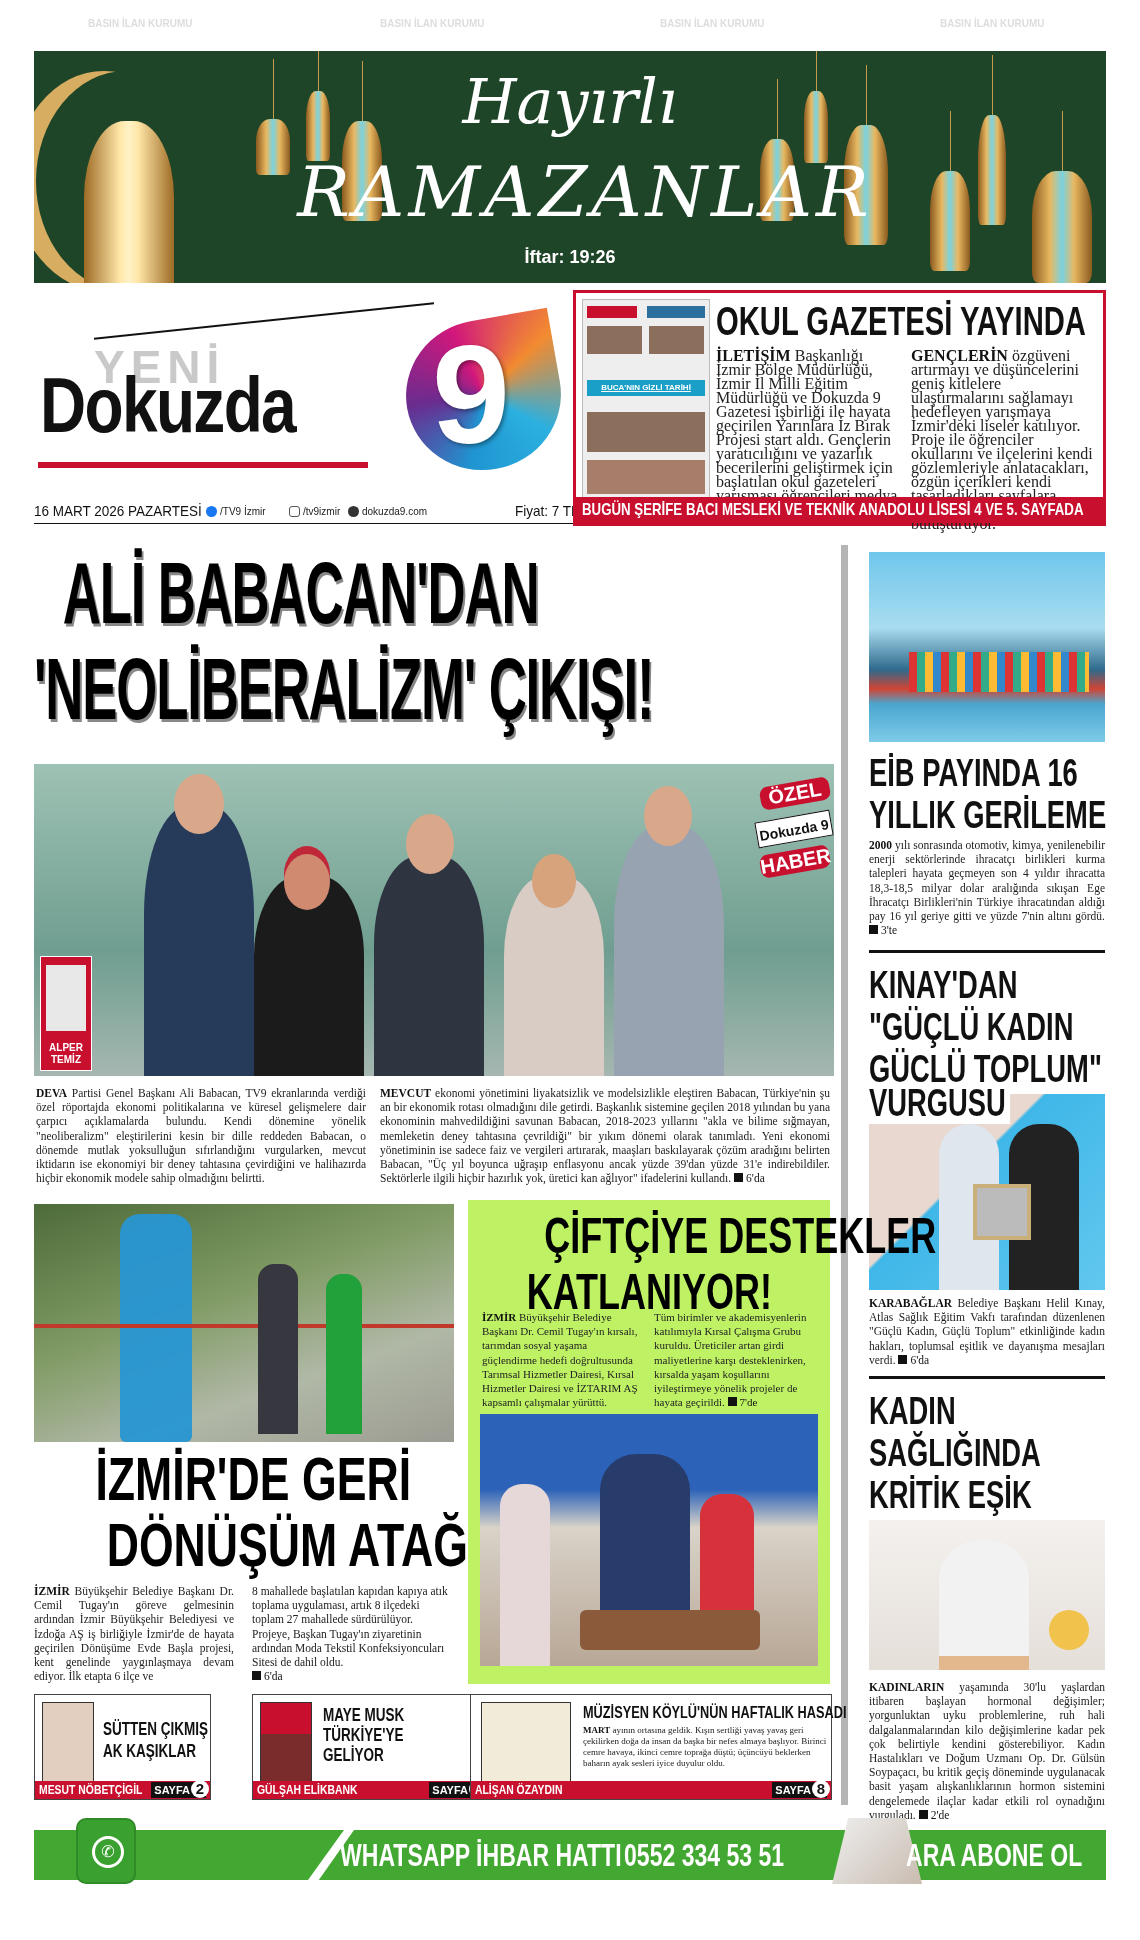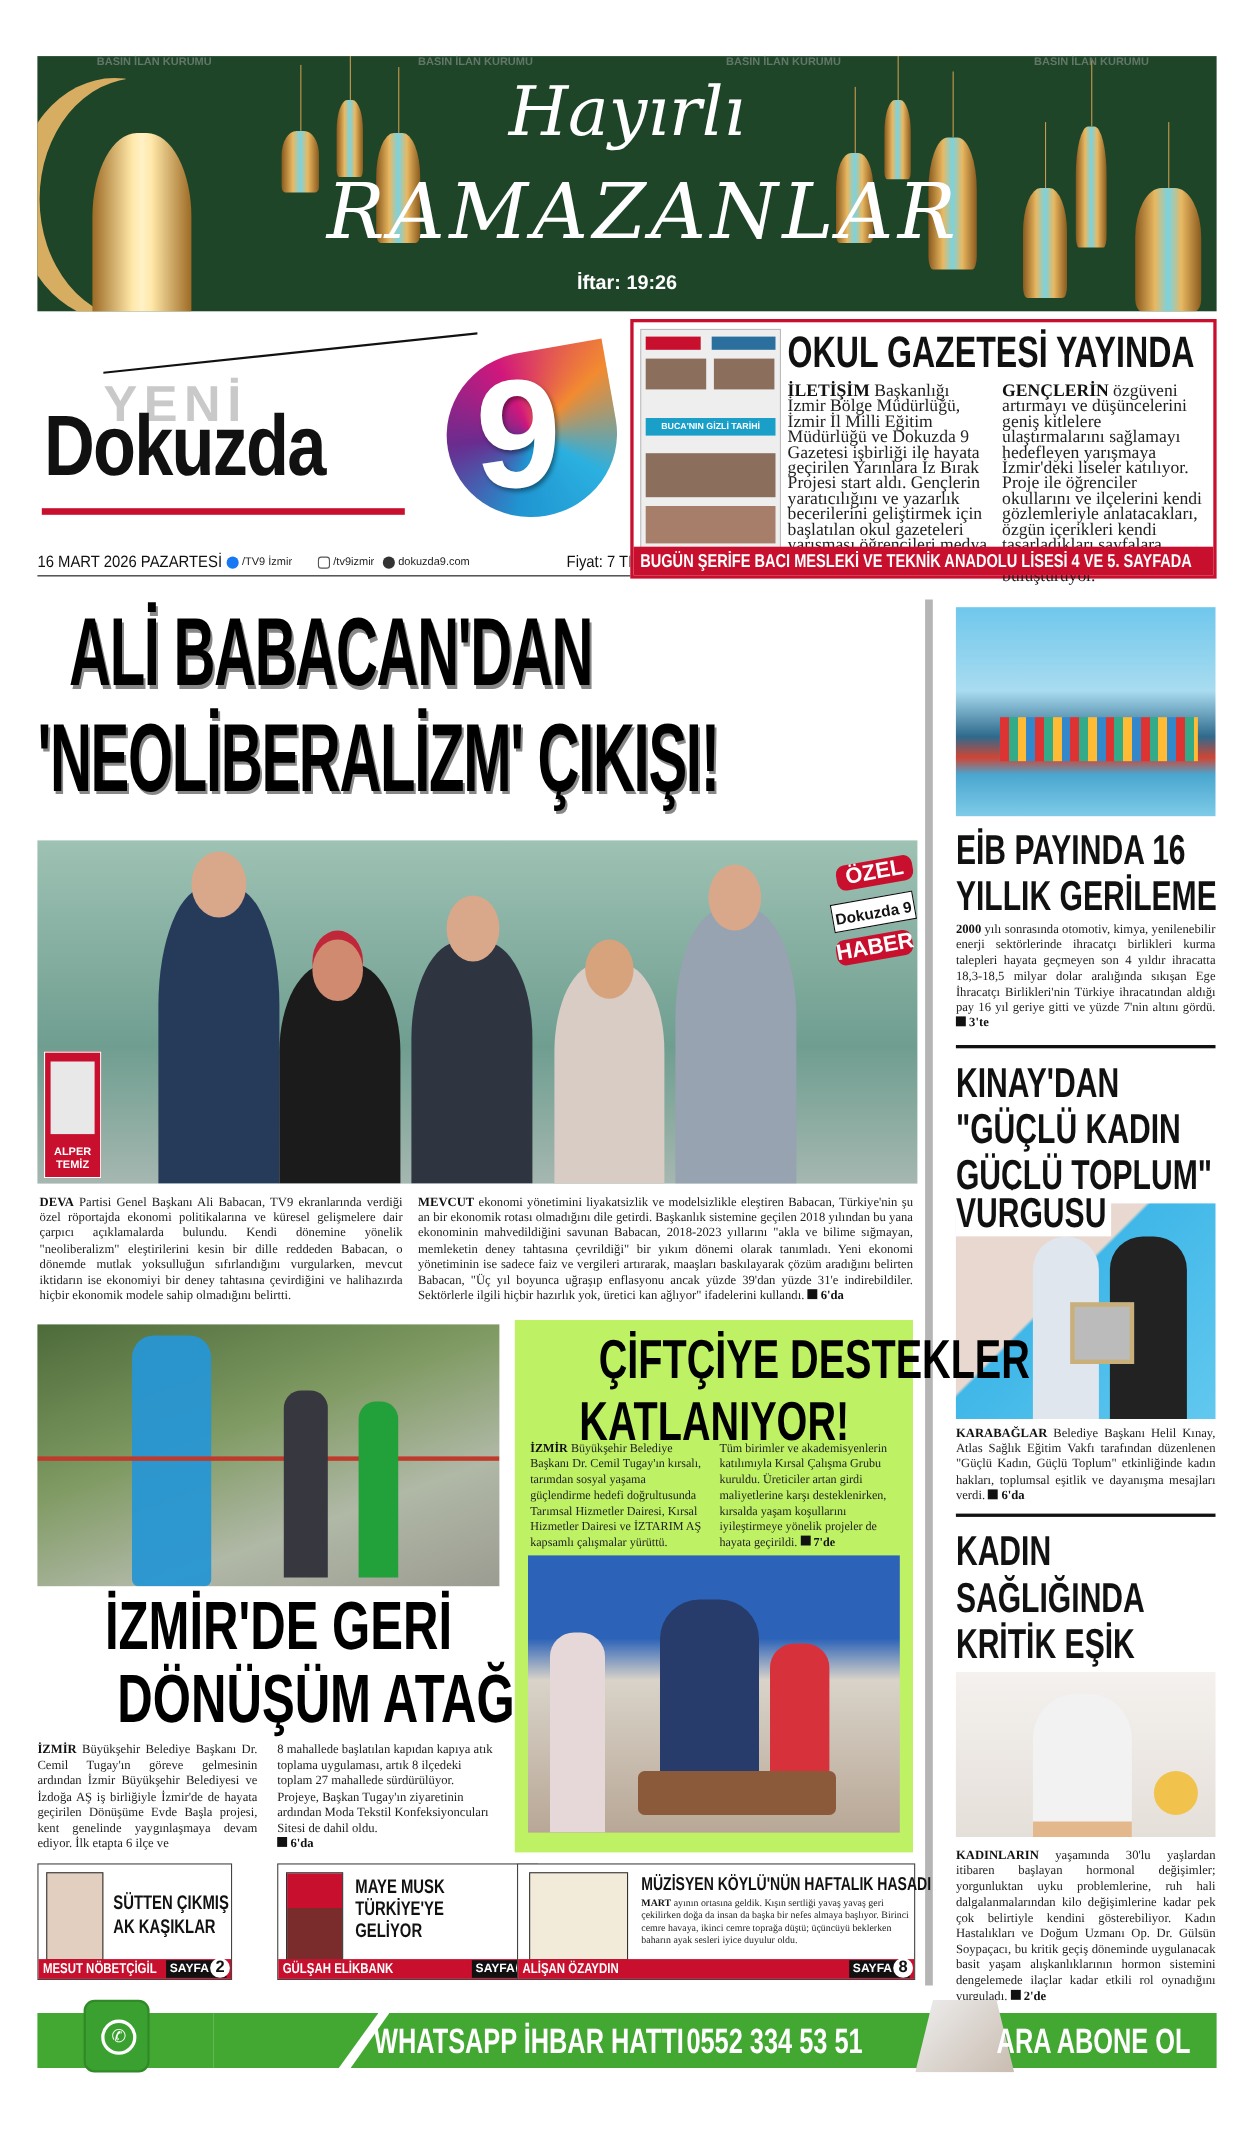--- a/index.html
+++ b/index.html
@@ -2,21 +2,21 @@
 <html><head>
 <meta charset="utf-8">
 <style>
   * { box-sizing: border-box; margin: 0; padding: 0; }
   html, body { width: 1140px; height: 1940px; background: #ffffff; overflow: hidden; }
   body { position: relative; font-family: "Liberation Serif", serif; color: #111; }
 
   .abs { position: absolute; }
   .serif-body { font-family: "Liberation Serif", serif; font-size: 11.5px; line-height: 14.2px; color: #222; text-align: justify; }
   .serif-body b { font-weight: 700; color: #111; }
-  .ref { font-weight: 700; color: #111; }
+  .ref { font-weight: 400; color: #111; }
   .sq { display: inline-block; width: 9px; height: 9px; background: #111; margin-right: 3px; vertical-align: 0px; }
 
   
   .ramadan { left: 34px; top: 51px; width: 1072px; height: 232px; background: #1f4529; overflow: hidden; }
   .ram-h1 { position: absolute; left: 0; right: 0; top: 14px; text-align: center; color: #fff; font-family: "DejaVu Serif", serif; font-style: italic; font-size: 62px; }
   .ram-h2 { position: absolute; left: 0; right: 0; top: 100px; text-align: center; color: #fff; font-family: "DejaVu Serif", serif; font-style: italic; font-size: 70px; letter-spacing: 4px; padding-left: 30px; }
   .ram-iftar { position: absolute; left: 0; right: 0; top: 196px; text-align: center; color: #fff; font-family: "Liberation Sans", sans-serif; font-weight: 700; font-size: 18px; padding-right: 0px; }
   .lantern { position: absolute; width: 34px; border-radius: 40% 40% 10% 10%; background: linear-gradient(90deg,#8a5a1e,#e9b861 30%,#7ad3e0 50%,#e9b861 70%,#8a5a1e); }
   .lantern::before { content:""; position:absolute; left:50%; top:-60px; width:1px; height:60px; background:#c79a4d; }
   .moon { position:absolute; left:-20px; top:20px; width:180px; height:220px; border-radius:50%; box-shadow: inset 22px 0 0 #d7ad62; }
@@ -96,21 +96,21 @@
 
   
   .wa { left: 34px; top: 1830px; width: 1072px; height: 50px; background:#43a832; }
   .wa-icon { position:absolute; left:42px; top:-12px; width:60px; height:66px; background:#3aa030; border-radius:10px; border:2px solid #2f8a27; }
   .wa-icon .c { position:absolute; left:14px; top:16px; width:32px; height:32px; border:3px solid #fff; border-radius:50%; color:#fff; font-size:16px; line-height:26px; text-align:center; }
   .wa-notch { position:absolute; left:160px; top:0; width:160px; height:50px; background:#fff; clip-path: polygon(0 0, 100% 0, 78% 100%, 0 100%); }
   .wa-notch2 { position:absolute; left:160px; top:0; width:150px; height:50px; background:#43a832; clip-path: polygon(0 0, 100% 0, 76% 100%, 0 100%); }
   .wa-text { position:absolute; top:6px; color:#fff; font-family:"Liberation Sans",sans-serif; font-weight:700; font-size:32px; line-height:38px; white-space:nowrap; transform: scaleX(0.72); transform-origin:left top; }
   .wa-papers { position:absolute; left:798px; top:-12px; width:90px; height:66px; background: linear-gradient(135deg,#eee,#c9bcb0); clip-path: polygon(18% 0,82% 0,100% 100%,0 100%); }
 
-  .watermark { position:absolute; font-family:"Liberation Sans",sans-serif; font-weight:700; font-size:10px; color:rgba(180,180,180,0.45); text-align:center; line-height:11px;margin-top:33px; }
+  .watermark { position:absolute; font-family:"Liberation Sans",sans-serif; font-weight:700; font-size:10px; color:rgba(180,180,180,0.45); text-align:center; line-height:11px; }
 </style>
 </head>
 <body>
 
 <div class="abs ramadan">
   <div class="moon"></div>
   <div class="big-lantern"></div>
   <div class="lantern" style="left:222px;top:68px;height:56px;"></div>
   <div class="lantern" style="left:272px;top:40px;height:70px;width:24px;"></div>
   <div class="lantern" style="left:308px;top:70px;height:100px;width:40px;"></div>
@@ -149,21 +149,21 @@
   </div>
   <div class="price">Fiyat: 7 TL</div>
 </div>
 
 <div class="abs okul">
   <div class="okul-thumb">
     <div class="bar red" style="top:6px;width:50px;"></div>
     <div class="bar" style="top:6px;left:64px;"></div>
     <div class="img" style="top:26px;"></div>
     <div class="img" style="top:26px;left:66px;"></div>
-    <div class="bar" style="top:80px;background:#1aa0c8;height:16px;color:#fff;font-family:'Liberation Sans',sans-serif;font-weight:700;font-size:8px;line-height:16px;text-align:center;">BUCA'NIN GİZLİ TARİHİ</div>
+    <div class="bar" style="top:80px;background:#1aa0c8;height:16px;color:#fff;font-family:'Liberation Sans',sans-serif;font-weight:700;font-size:8px;line-height:16px;text-align:center;text-decoration:underline;">BUCA'NIN GİZLİ TARİHİ</div>
     <div class="img" style="top:112px;width:118px;height:40px;"></div>
     <div class="img" style="top:160px;width:118px;height:34px;background:#a67e6a;"></div>
   </div>
   <div class="okul-title">OKUL GAZETESİ YAYINDA</div>
   <div class="okul-col serif-body" style="left:140px;"><b>İLETİŞİM</b><span> Başkanlığı İzmir Bölge Müdürlüğü, İzmir İl Milli Eğitim Müdürlüğü ve Dokuzda 9 Gazetesi işbirliği ile hayata geçirilen Yarınlara İz Bırak Projesi start aldı. Gençlerin yaratıcılığını ve yazarlık becerilerini geliştirmek için başlatılan okul gazeteleri yarışması öğrencileri medya dünyasına hazırlayacak.</span></div>
   <div class="okul-col serif-body" style="left:335px;"><b>GENÇLERİN</b><span> özgüveni artırmayı ve düşüncelerini geniş kitlelere ulaştırmalarını sağlamayı hedefleyen yarışmaya İzmir'deki liseler katılıyor. Proje ile öğrenciler okullarını ve ilçelerini kendi gözlemleriyle anlatacakları, özgün içerikleri kendi tasarladıkları sayfalara yerleştirip okuyucu ile buluşturuyor.</span></div>
   <div class="okul-banner"><span>BUGÜN ŞERİFE BACI MESLEKİ VE TEKNİK ANADOLU LİSESİ 4 VE 5. SAYFADA</span></div>
 </div>
 
 <div class="abs headline">

